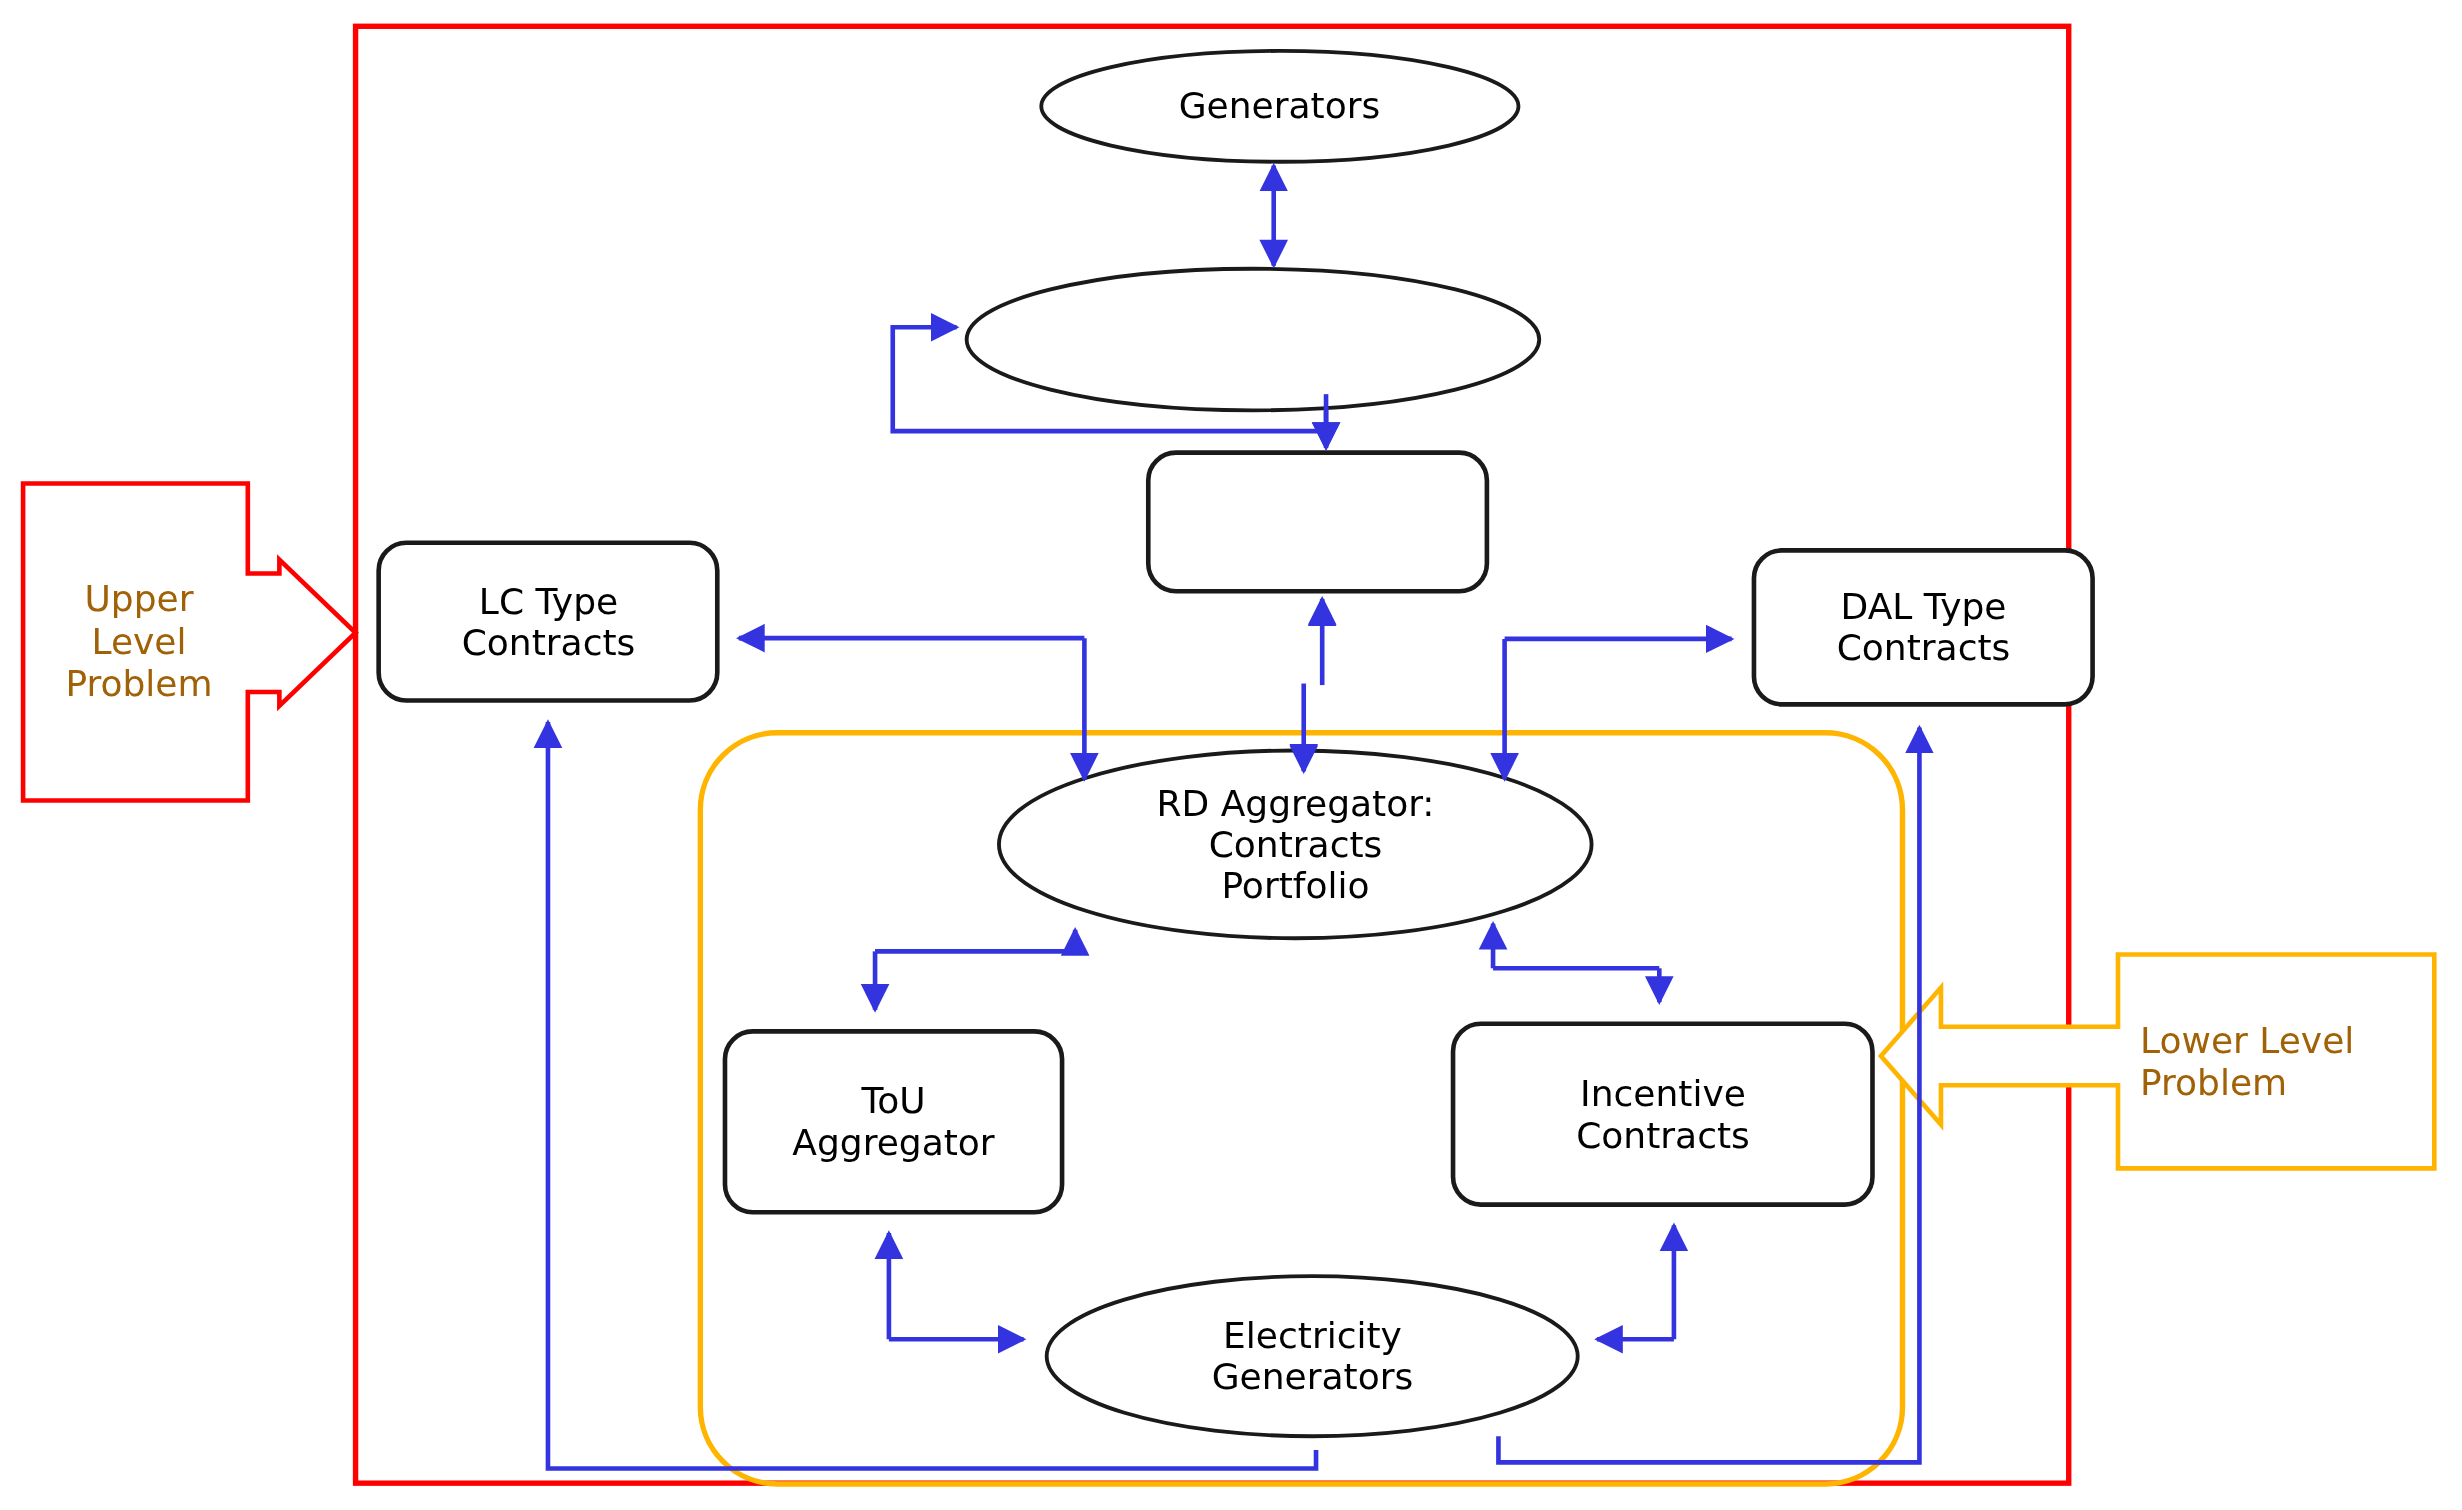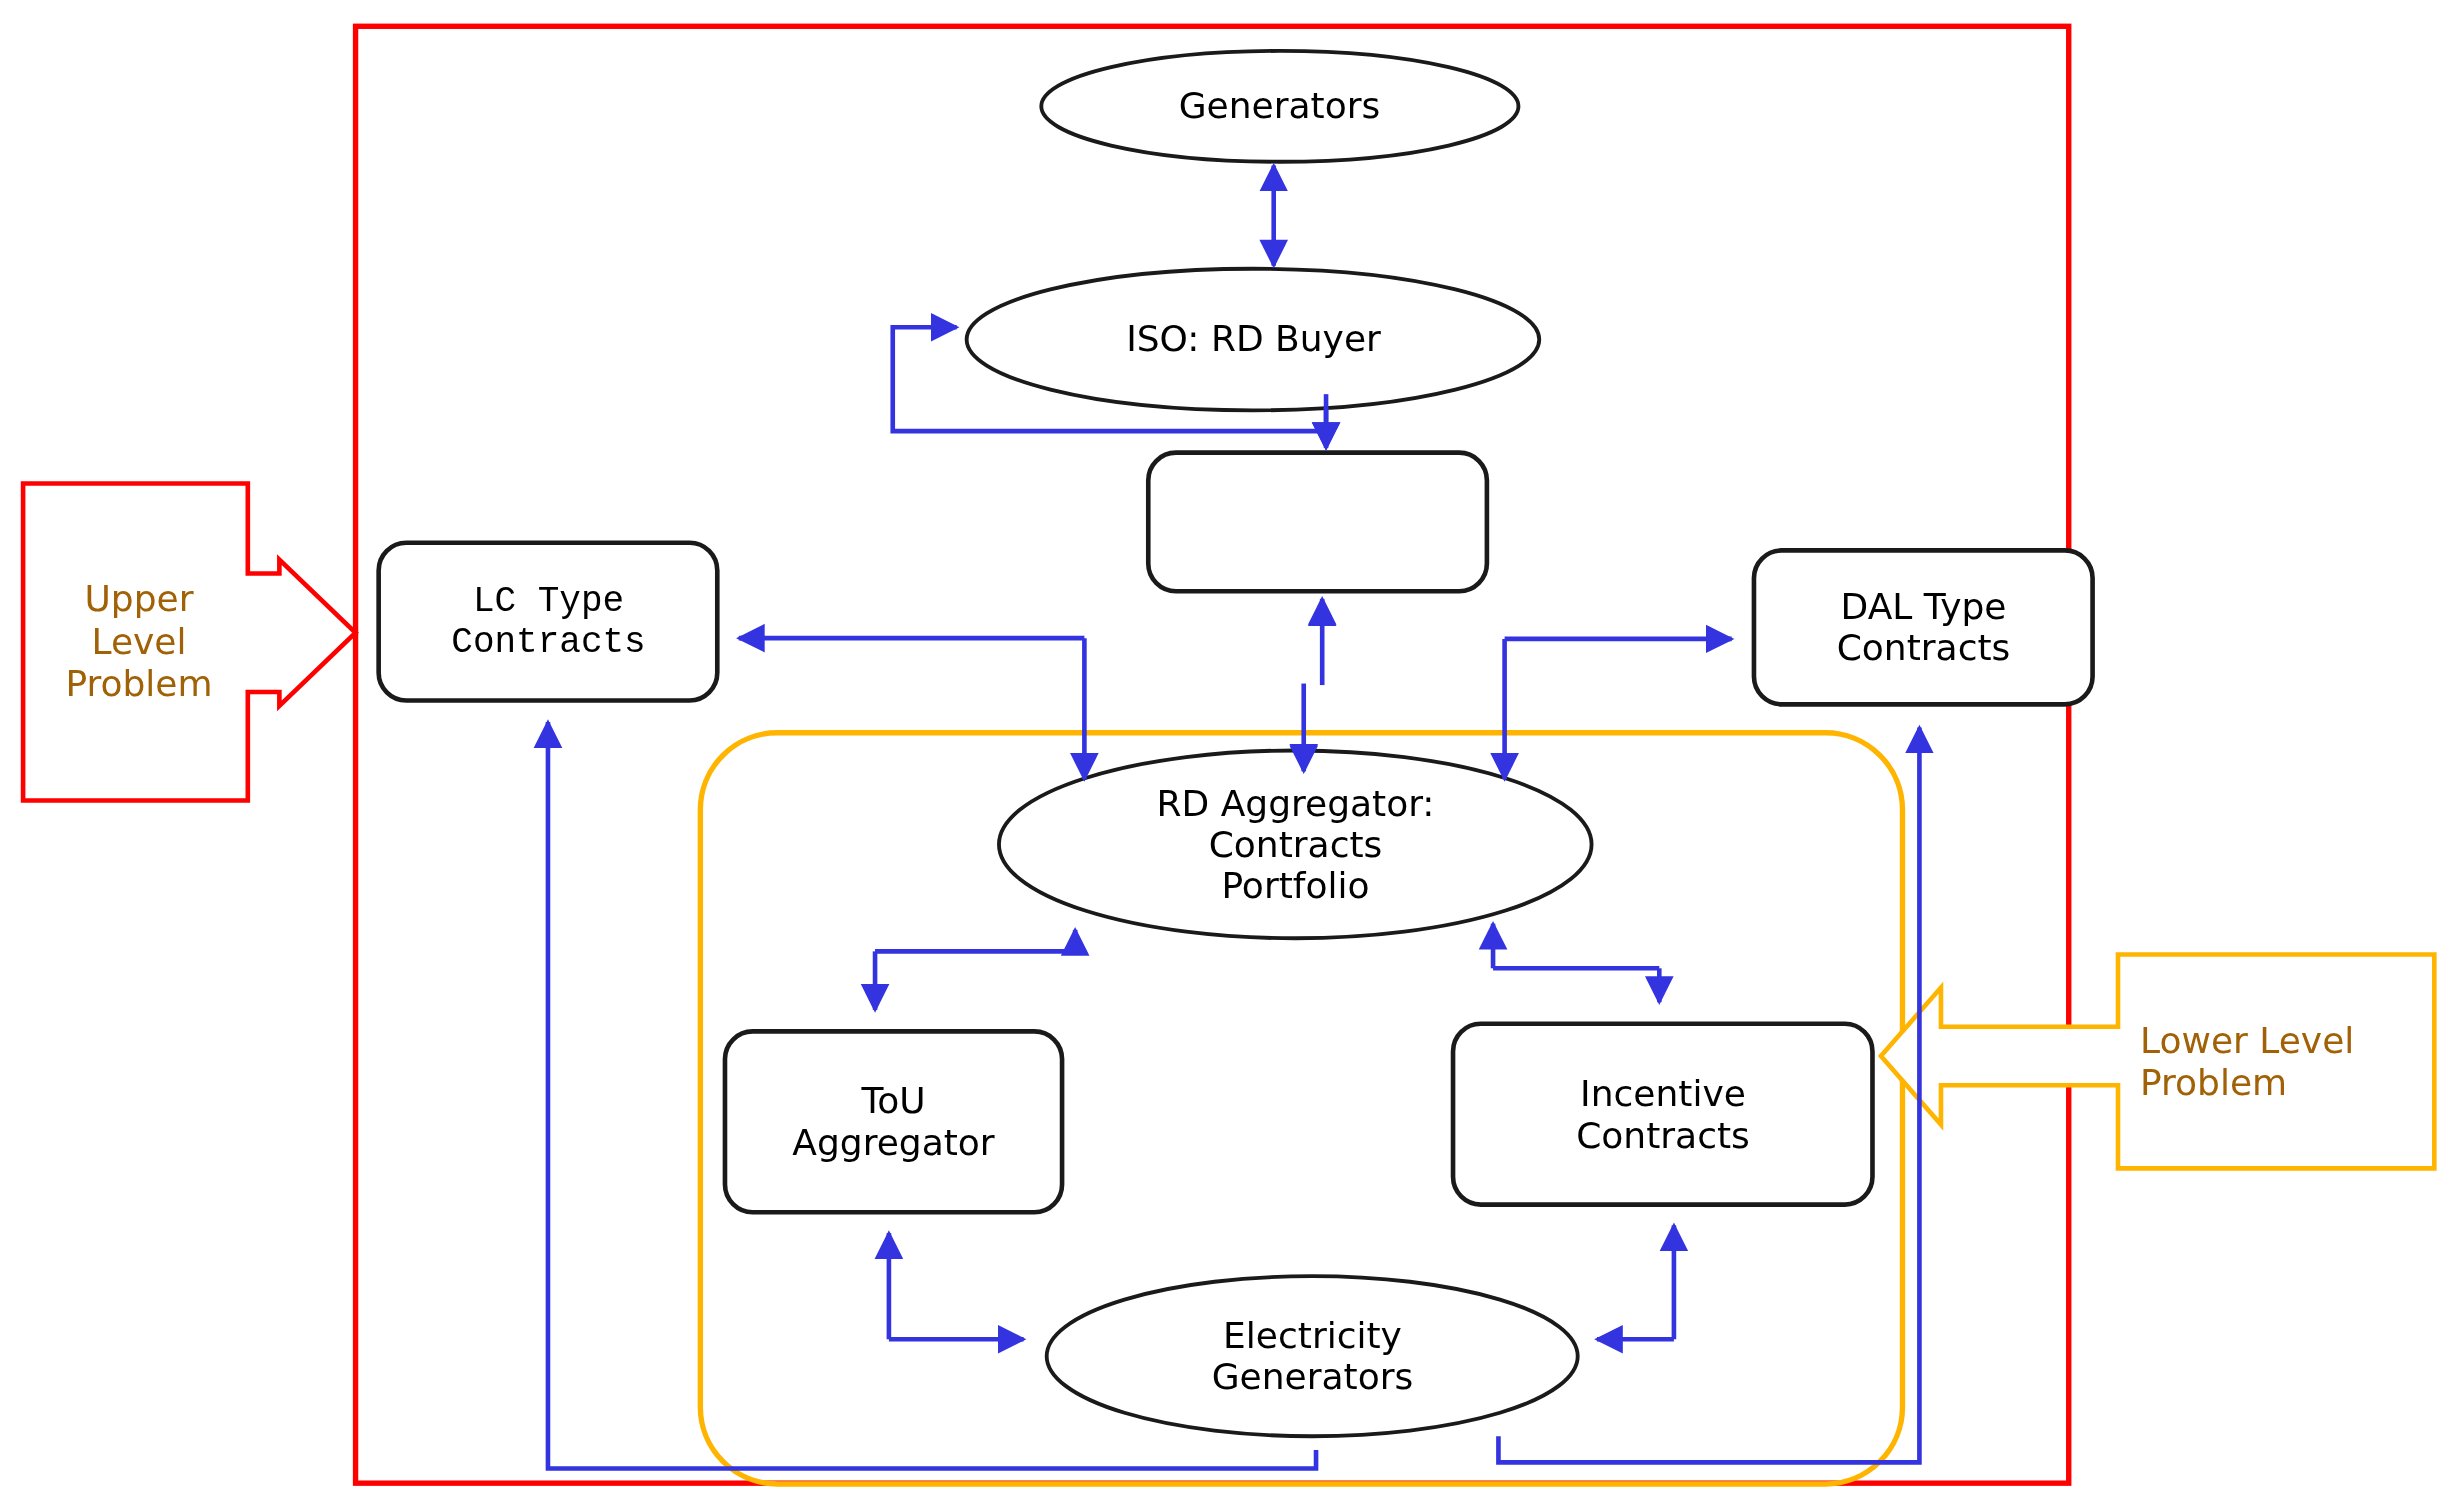--- a/index.html
+++ b/index.html
@@ -144,24 +144,23 @@
       <path d="M 2175 1740 L 2075 1740" marker-end="url(#ah-blue)"></path>
 
       <path d="M 1710 1884 L 1710 1908 L 712 1908 L 712 938" marker-end="url(#ah-blue)"></path>
 
       <path d="M 1947 1866 L 1947 1900 L 2494 1900 L 2494 945" marker-end="url(#ah-blue)"></path>
     </g>
   </svg>
 
   <div class="node-label" style="left:1041px;top:77px;width:477px;height:58px;">Generators</div>
 
-  <div class="node-label" style="left:967px;top:310px;width:573px;height:58px;">ISO: RD Buyer</div>
 
 
-  <div class="node-label" style="left:379px;top:543px;width:339px;height:158px;font-family:Liberation Mono, monospace;">LC Type
+  <div class="node-label" style="left:379px;top:543px;width:339px;height:158px;">LC Type
 Contracts</div>
 
   <div class="node-label" style="left:1754px;top:550px;width:339px;height:154px;">DAL Type
 Contracts</div>
 
   <div class="node-label" style="left:999px;top:750px;width:593px;height:189px;">RD Aggregator:
 Contracts
 Portfolio</div>
 
   <div class="node-label" style="left:725px;top:1031px;width:337px;height:181px;">ToU

